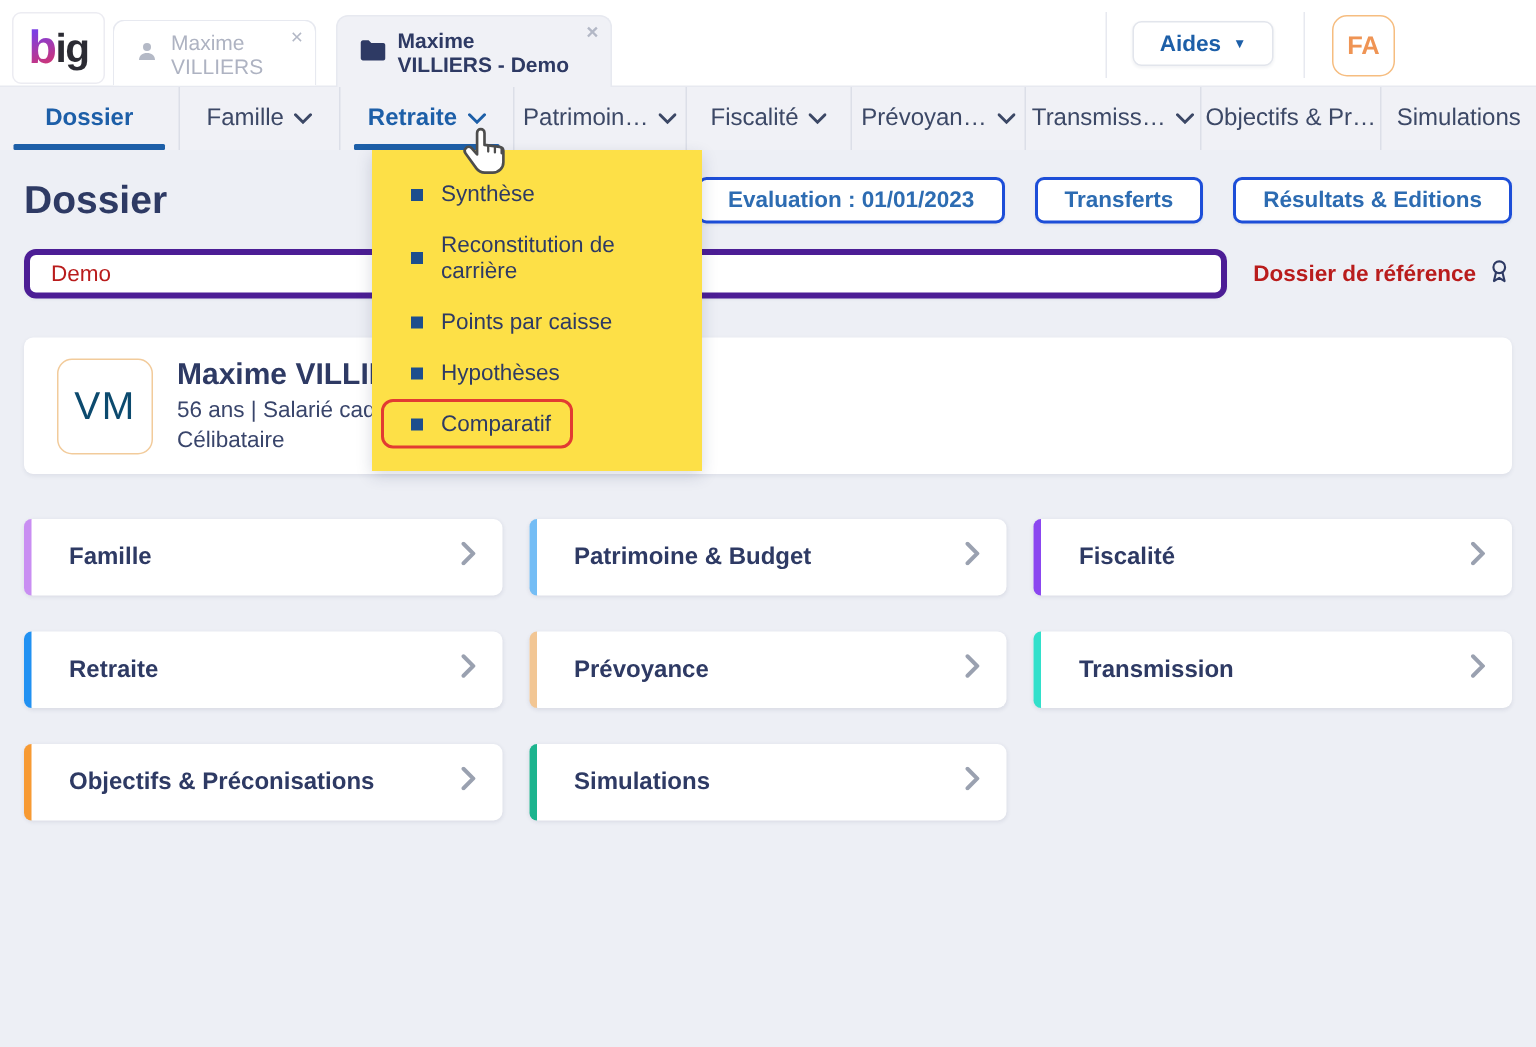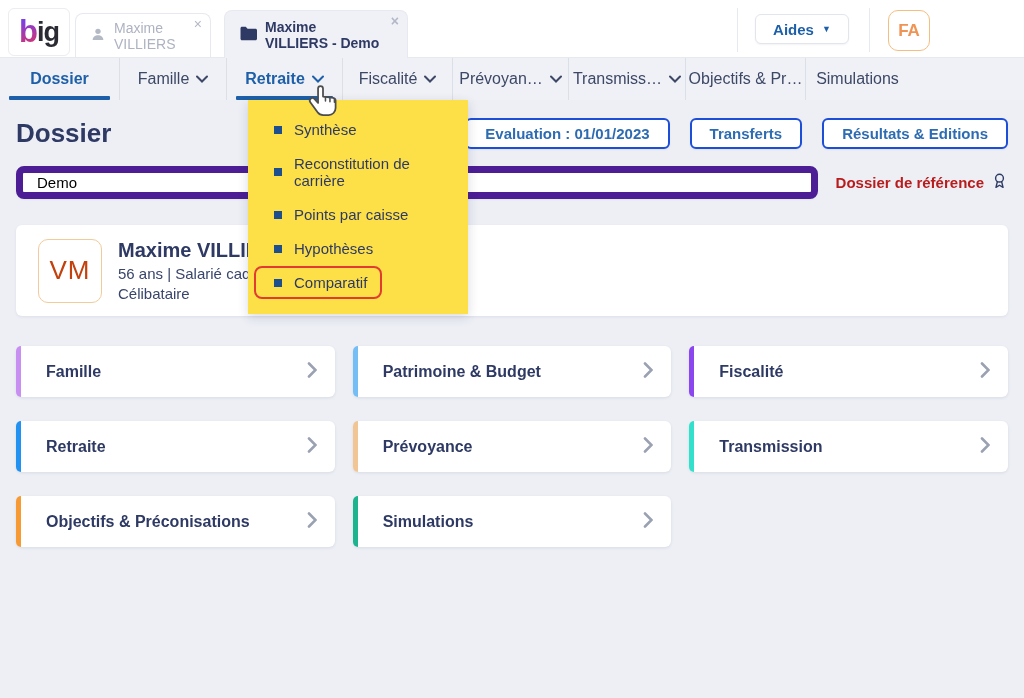--- a/index.html
+++ b/index.html
@@ -80,39 +80,39 @@
   .action-group { display:flex; gap:20px; }
   .action-btn {
     background:#fff; border:2px solid #1d4ed8; border-radius:6px;
     box-shadow:0 1px 2px rgba(40,50,90,.07);
     color:#2d6cb2; font-weight:700; font-size:15px;
     padding:6px 18px; height:31px; display:flex; align-items:center; cursor:pointer;
     font-family:"Liberation Sans", sans-serif;
   }
   .search-row { display:flex; align-items:center; margin-top:17px; gap:18px; }
   .search-input {
-    width:820px; height:33px; background:#fff; border:7px solid #4c1d95;
+    width:820px; height:33px; background:#fff; border:4px solid #4c1d95;
     border-radius:8px; box-shadow:0 1px 2px rgba(40,50,90,.05);
-    padding:0 14px; font-size:15px; color:#000000; outline:none;
+    padding:0 14px; font-size:15px; color:#b91c1c; outline:none;
     font-family:"Liberation Sans", sans-serif;
   }
   .reference-label {
     display:flex; align-items:center; gap:7px; font-weight:700; font-size:15px;
     color:#b91c1c; white-space:nowrap;
   }
   
   .person-card {
     margin-top:26px; background:#fff; border-radius:6px;
     box-shadow:0 1px 3px rgba(40,50,90,.08);
     height:91px; display:flex; align-items:center; padding:0 18px 0 22px;
   }
   .person-avatar {
     width:64px; height:64px; border:1.5px solid #f2cb9b; border-radius:10px;
     display:flex; align-items:center; justify-content:center;
-    color:#c2410c; font-size:26px; letter-spacing:1px;
+    color:#0c4a6e; font-size:26px; letter-spacing:1px;
   }
   .person-info { margin-left:16px; flex:1; }
   .person-name { font-size:20px; font-weight:700; color:#2e3a64; }
   .person-details, .person-status { font-size:15px; color:#39456b; margin-top:3px; }
   .edit-btn { align-self:flex-start; margin-top:12px; }
   
   .cards-grid {
     margin-top:30px;
     display:grid; grid-template-columns:repeat(3,1fr);
     column-gap:18px; row-gap:24px;
@@ -197,20 +197,28 @@
       </span>
   </div>
   <div class="nav-item active" style="width:116px">
     <span>Retraite</span>
     <span class="nav-caret">
         <svg width="12" height="8" viewBox="0 0 12 8">
           <path d="M1 1.5 6 6.5 11 1.5" fill="none" stroke="currentColor" stroke-width="2" stroke-linecap="round"></path>
         </svg>
       </span>
     <span class="underline"></span>
+  </div>
+  <div class="nav-item" style="width:115px">
+    <span>Patrimoin…</span>
+    <span class="nav-caret">
+        <svg width="12" height="8" viewBox="0 0 12 8">
+          <path d="M1 1.5 6 6.5 11 1.5" fill="none" stroke="currentColor" stroke-width="2" stroke-linecap="round"></path>
+        </svg>
+      </span>
   </div>
   <div class="nav-item" style="width:110px">
     <span>Fiscalité</span>
     <span class="nav-caret">
         <svg width="12" height="8" viewBox="0 0 12 8">
           <path d="M1 1.5 6 6.5 11 1.5" fill="none" stroke="currentColor" stroke-width="2" stroke-linecap="round"></path>
         </svg>
       </span>
   </div>
   <div class="nav-item" style="width:116px">

